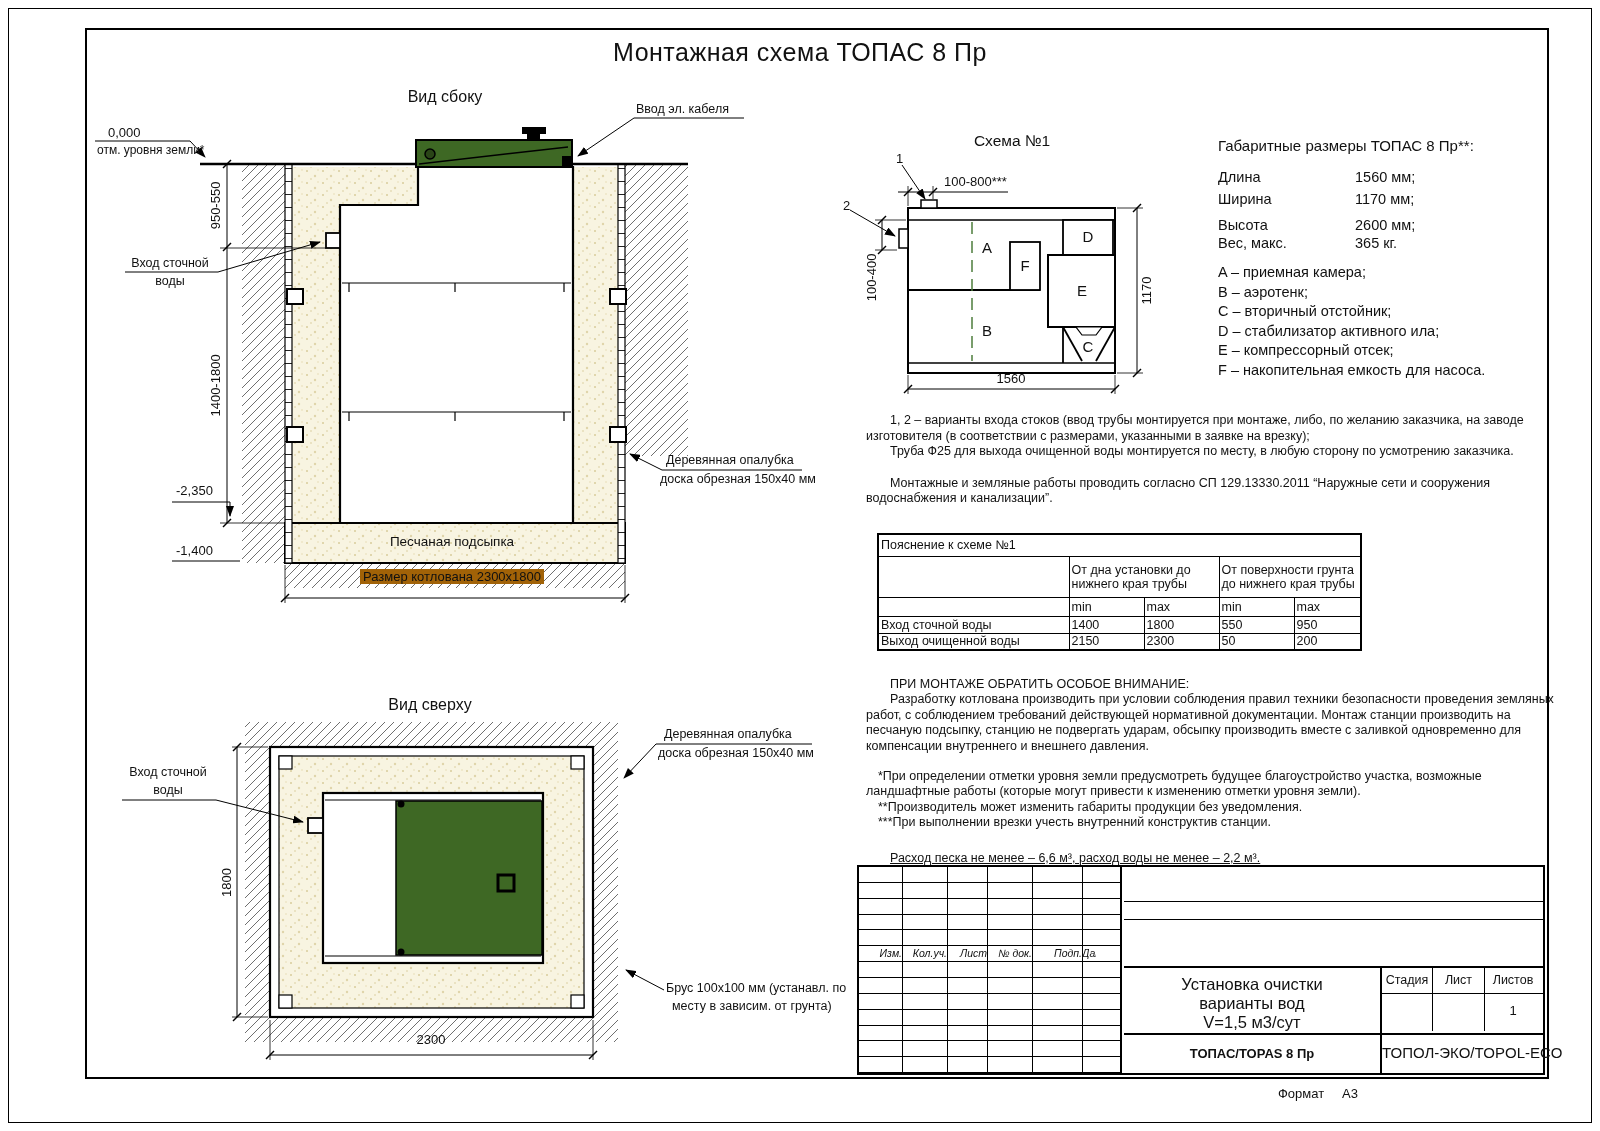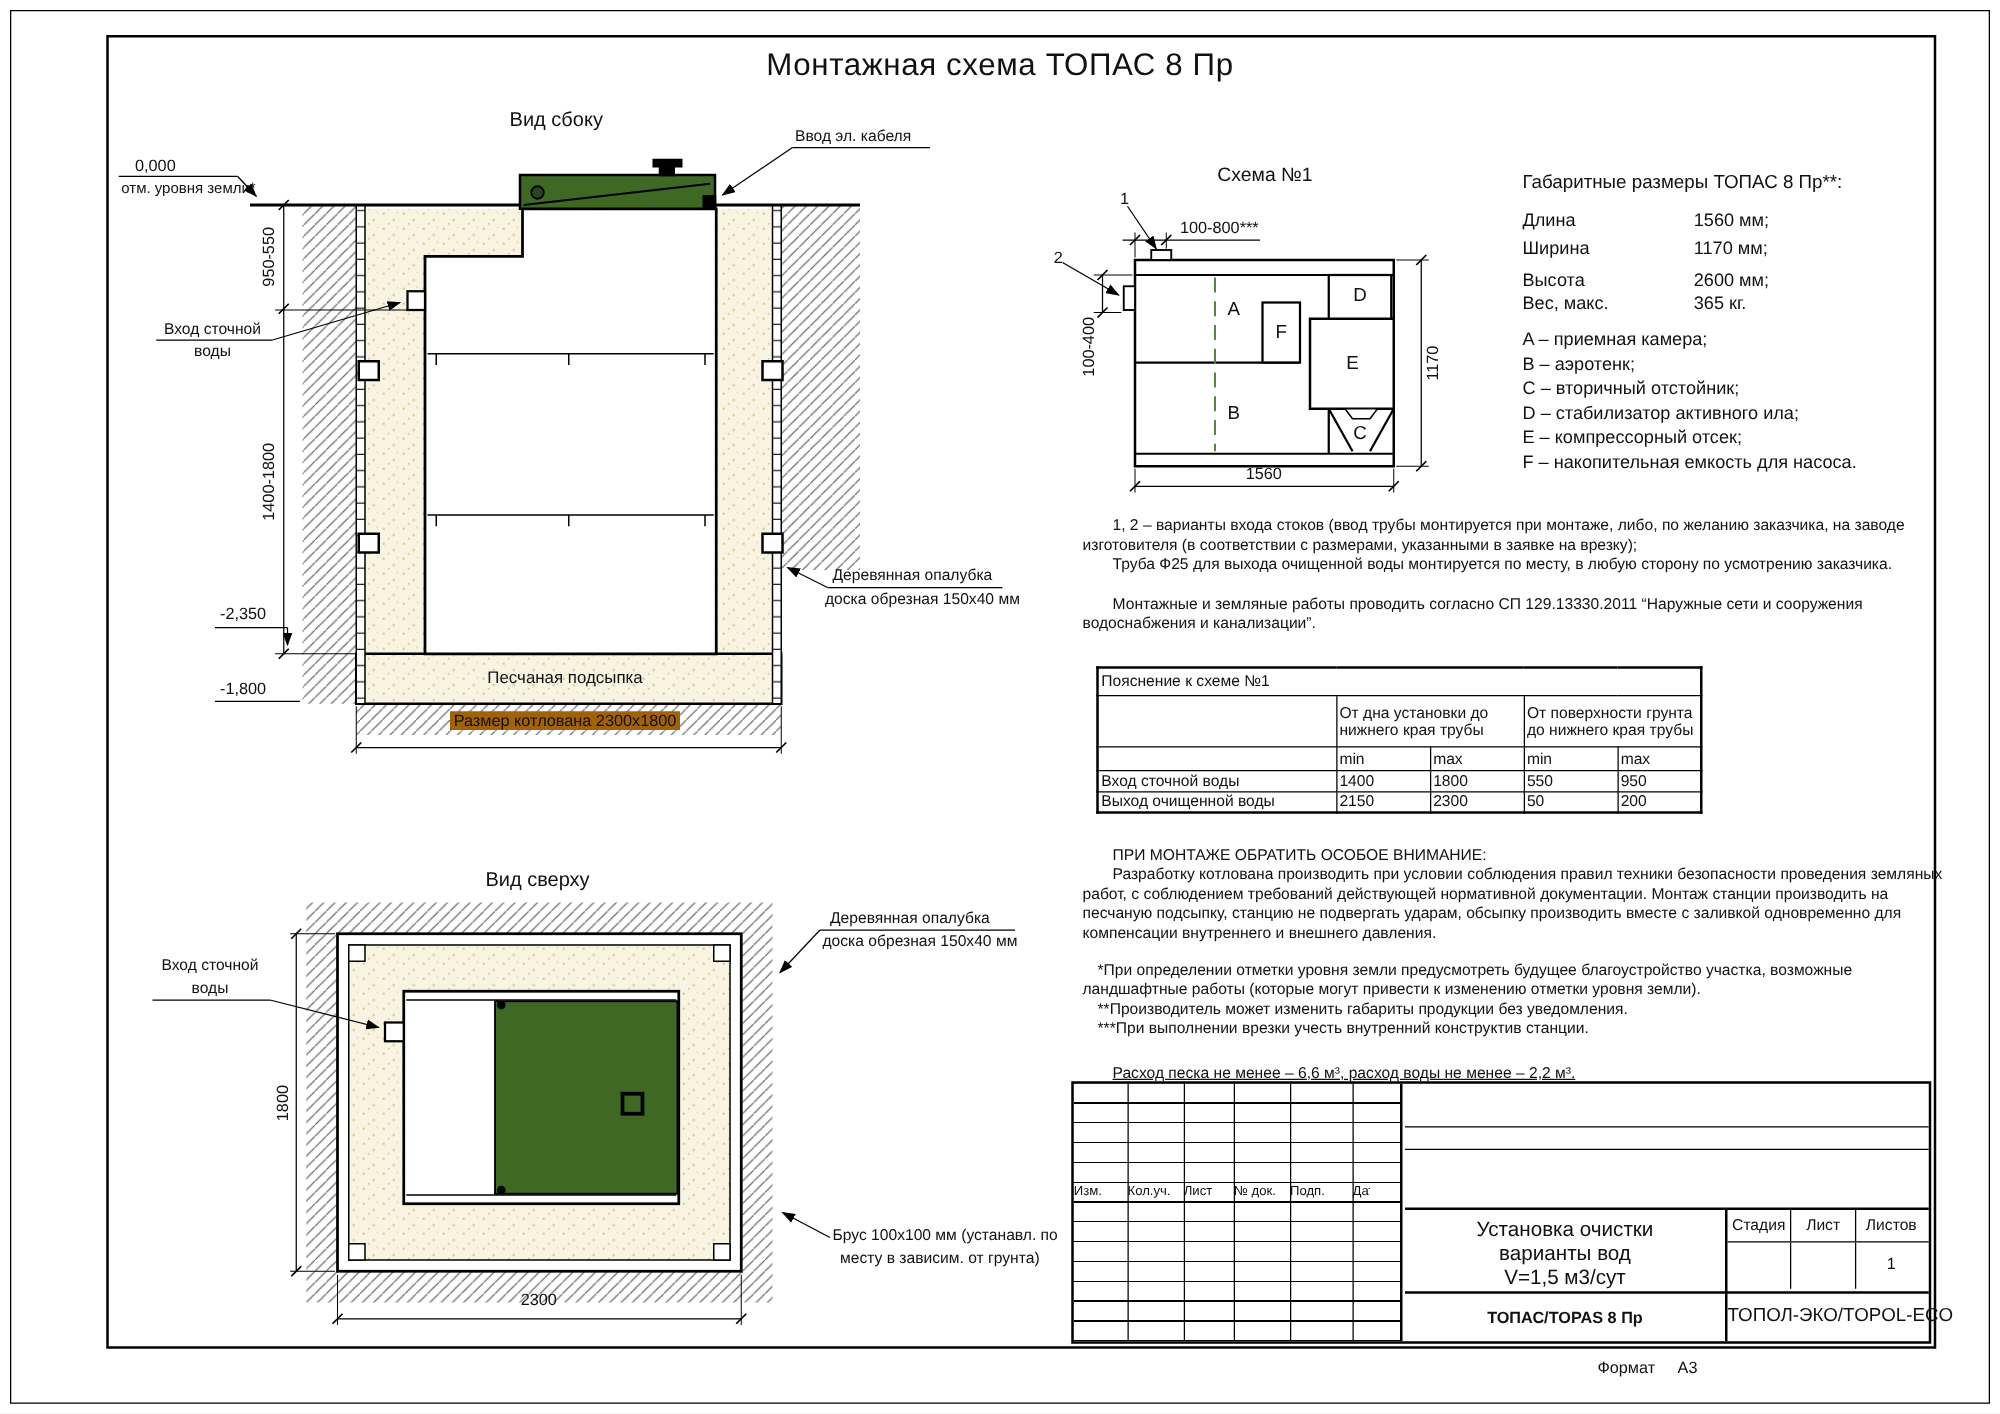--- a/index.html
+++ b/index.html
@@ -36,21 +36,21 @@
   .ptable .tt{height:22px;font-size:13px;}
   .ptable .gh{height:41px;}
   .ptable .mm{height:19px;}
   .ptable .dr{height:17px;}
   
   .stamp{position:absolute;left:857px;top:865px;width:688px;height:210px;border:2px solid #000;box-sizing:border-box;}
   .stamp .lgrid{position:absolute;left:0;top:0;width:263px;height:206px;border-right:2px solid #000;box-sizing:border-box;
     background-image:repeating-linear-gradient(to bottom,transparent 0 14.85px,#000 14.85px 15.85px);}
   .stamp .vline{position:absolute;top:0;width:1px;height:206px;background:#000;}
   .stamp .hdrrow{position:absolute;left:0;top:79px;height:16px;display:flex;width:261px;}
-  .stamp .hdrrow span{display:block;text-align:left;font-size:10.5px;line-height:15px;white-space:nowrap;overflow:hidden;}
+  .stamp .hdrrow span{display:block;text-align:right;font-size:10.5px;line-height:15px;white-space:nowrap;overflow:hidden;font-style:italic;}
   .stamp .rarea{position:absolute;left:265px;top:0;width:419px;height:206px;}
   .stamp .r1{position:absolute;left:0;top:0;width:419px;height:35px;border-bottom:1px solid #000;box-sizing:border-box;}
   .stamp .r2{position:absolute;left:0;top:35px;width:419px;height:18px;border-bottom:1px solid #000;box-sizing:border-box;}
   .stamp .r3{position:absolute;left:0;top:53px;width:419px;height:48px;border-bottom:2px solid #000;box-sizing:border-box;}
   .stamp .doctitle{position:absolute;left:0;top:101px;width:256px;height:65px;text-align:center;font-size:16.5px;line-height:19px;padding-top:7px;box-sizing:border-box;}
   .stamp .stageblk{position:absolute;left:256px;top:101px;width:163px;height:65px;border-left:2px solid #000;box-sizing:border-box;}
   .stamp .stagehdr{display:flex;height:26px;border-bottom:1px solid #000;box-sizing:border-box;}
   .stamp .stagehdr span{display:block;text-align:center;font-size:12.5px;line-height:24px;box-sizing:border-box;}
   .stamp .stageval{display:flex;height:37px;}
   .stamp .stageval span{display:block;text-align:center;font-size:13px;line-height:34px;box-sizing:border-box;}
@@ -169,21 +169,21 @@
     </g>
   </svg>
 
   <div class="lbl view-title c" style="left:385px;top:88px;width:120px;">Вид сбоку</div>
   <div class="lbl" style="left:636px;top:102px;">Ввод эл. кабеля</div>
   <div class="lbl" style="left:108px;top:126px;font-size:13px;">0,000</div>
   <div class="lbl" style="left:97px;top:144px;font-size:12px;">отм. уровня земли*</div>
   <div class="lbl dim rot c" style="left:176px;top:198px;width:80px;">950-550</div>
   <div class="lbl dim rot c" style="left:171px;top:378px;width:90px;">1400-1800</div>
   <div class="lbl dim" style="left:176px;top:484px;">-2,350</div>
-  <div class="lbl dim" style="left:176px;top:544px;">-1,800</div>
+  <div class="lbl dim" style="left:176px;top:544px;">-1,400</div>
   <div class="lbl c" style="left:120px;top:256px;width:100px;">Вход сточной</div>
   <div class="lbl c" style="left:120px;top:274px;width:100px;">воды</div>
   <div class="lbl c" style="left:352px;top:534px;width:200px;font-size:13.5px;">Песчаная подсыпка</div>
   <div class="lbl c" style="left:342px;top:570px;width:220px;font-size:13px;"><span class="wbg">Размер котлована 2300х1800</span></div>
   <div class="lbl" style="left:666px;top:453px;">Деревянная опалубка</div>
   <div class="lbl" style="left:660px;top:472px;">доска обрезная 150х40 мм</div>
 
   <svg style="left:85px;top:690px;" width="760" height="385" viewBox="85 690 760 385">
     <defs>
       <pattern id="hB" width="9" height="9" patternUnits="userSpaceOnUse">

